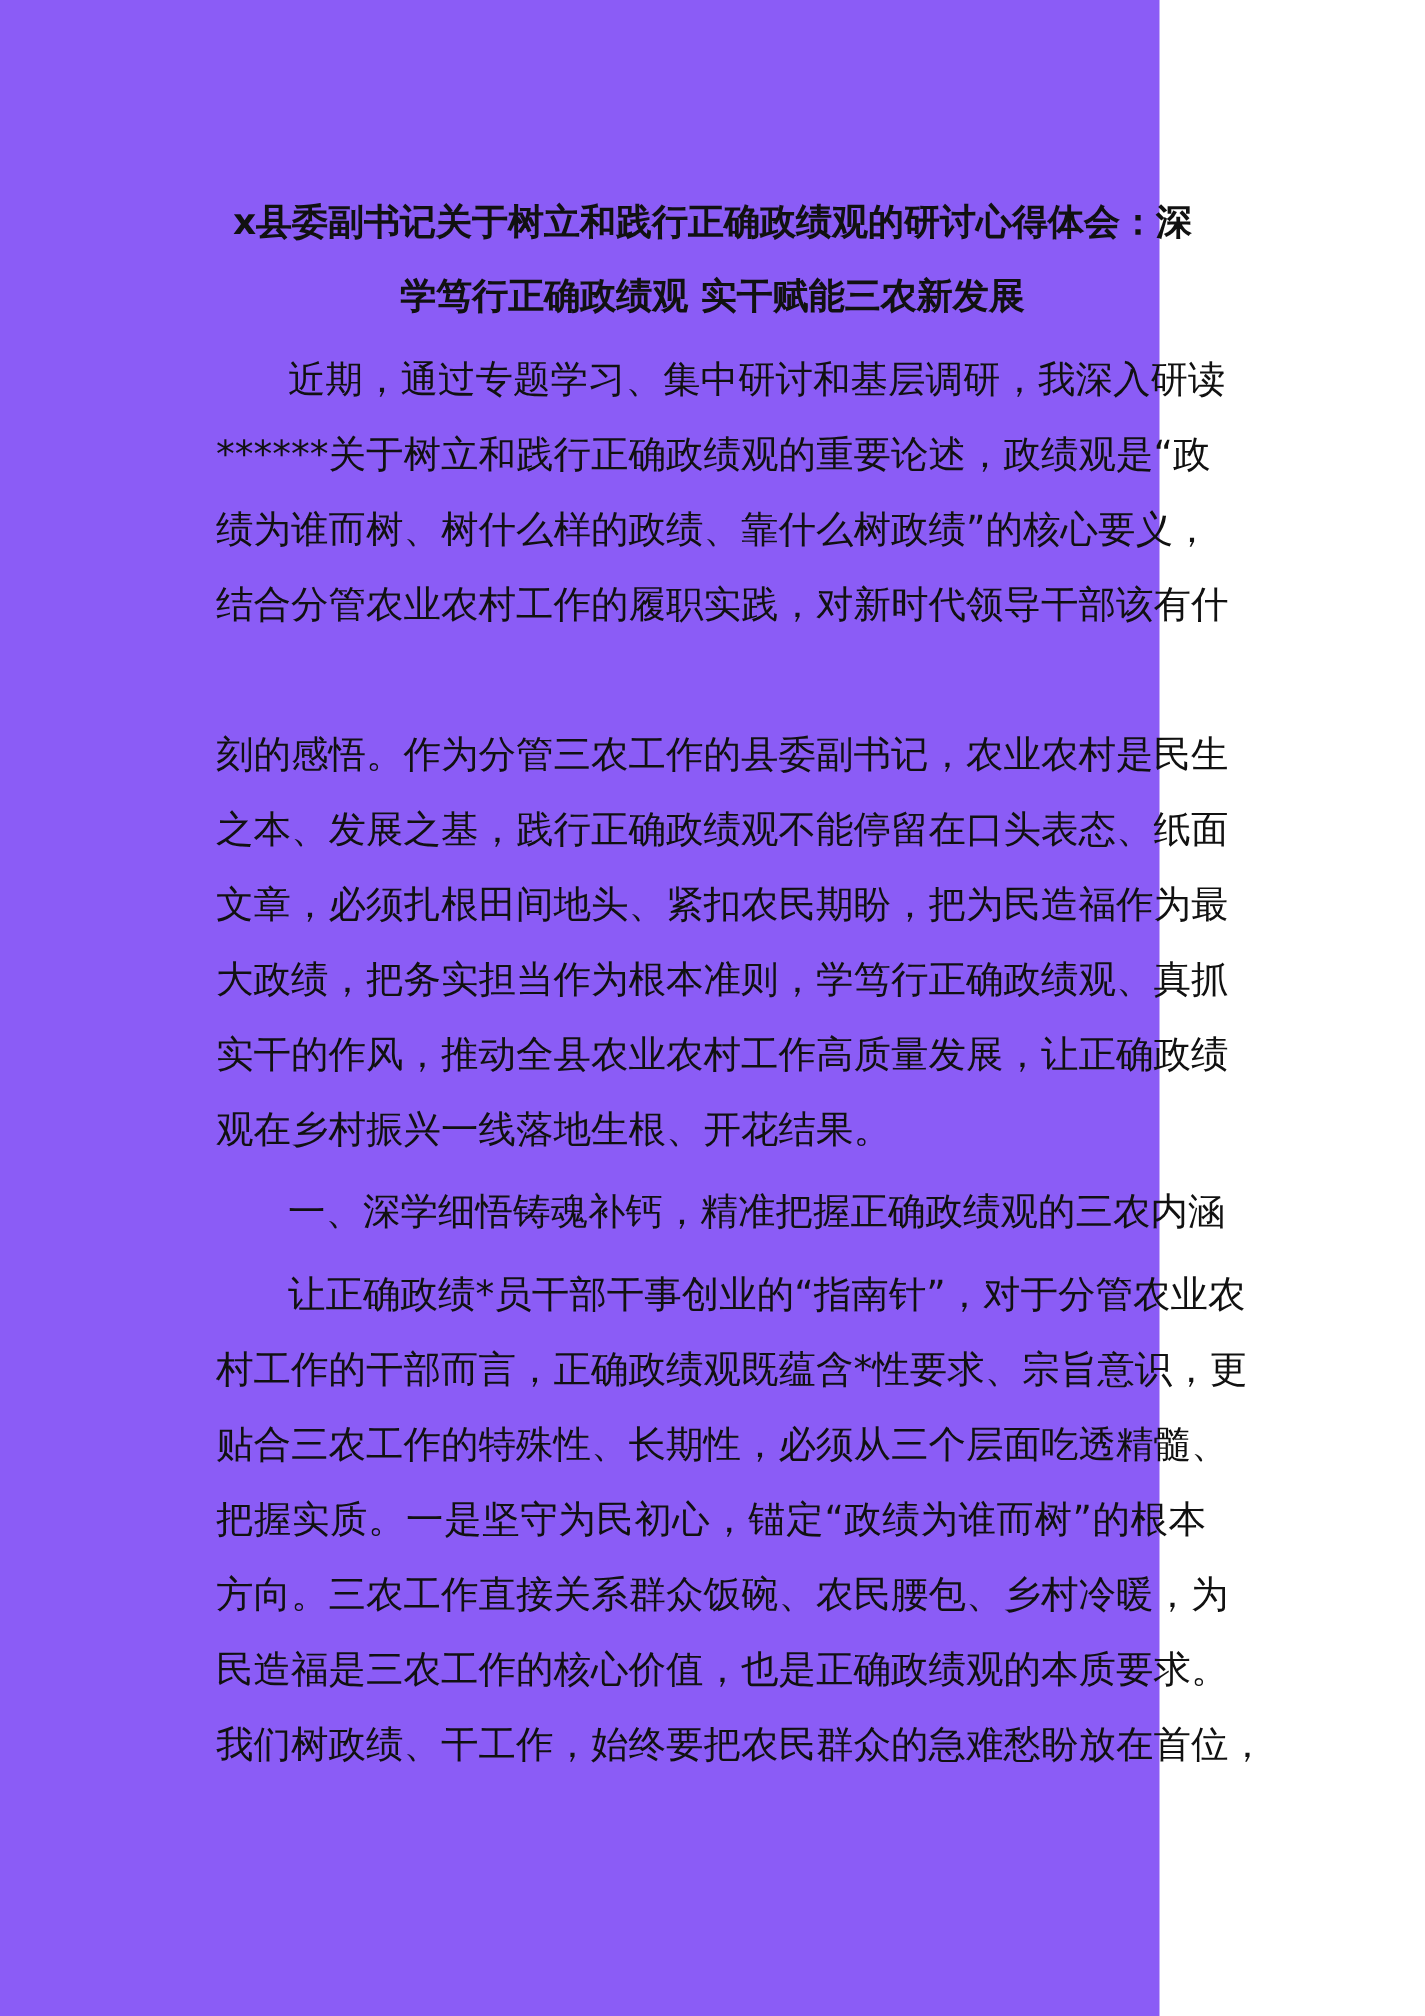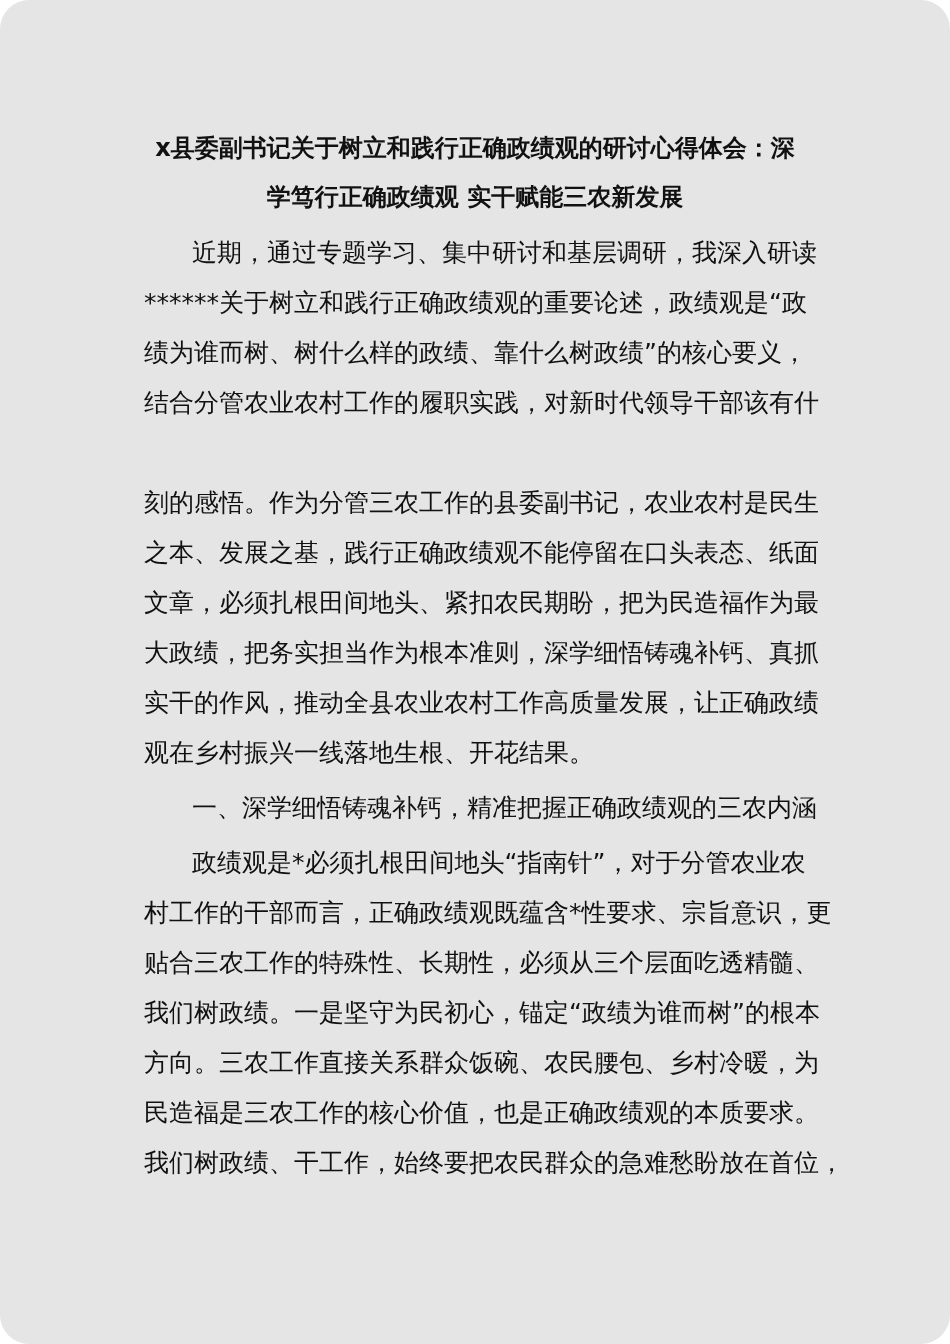--- a/index.html
+++ b/index.html
@@ -12,24 +12,23 @@
       height: 1344px;
       position: relative;
       overflow: hidden;
       font-family: "DejaVu Sans", "Liberation Sans", sans-serif;
       color: #111111;
     }
     .page {
       position: absolute;
       left: 0;
       top: 0;
-      width: 950px;
+      width: 773px;
       height: 1344px;
-      background: #e5e5e5;
-      border-radius: 29px;
+      background: #8b5cf6;
     }
     .title {
       position: absolute;
       left: 140px;
       width: 670px;
       text-align: center;
       font-weight: bold;
       font-size: 24px;
       line-height: 50px;
       letter-spacing: 0px;
@@ -58,27 +57,27 @@
   <div class="title title-line-1">x县委副书记关于树立和践行正确政绩观的研讨心得体会：深</div>
   <div class="title title-line-2">学笃行正确政绩观  实干赋能三农新发展</div>
 
   <div class="body-line indent" style="top:228px;">近期，通过专题学习、集中研讨和基层调研，我深入研读</div>
   <div class="body-line" style="top:278px;">******关于树立和践行正确政绩观的重要论述，政绩观是“政</div>
   <div class="body-line" style="top:328px;">绩为谁而树、树什么样的政绩、靠什么树政绩”的核心要义，</div>
   <div class="body-line" style="top:378px;">结合分管农业农村工作的履职实践，对新时代领导干部该有什</div>
   <div class="body-line" style="top:478px;">刻的感悟。作为分管三农工作的县委副书记，农业农村是民生</div>
   <div class="body-line" style="top:528px;">之本、发展之基，践行正确政绩观不能停留在口头表态、纸面</div>
   <div class="body-line" style="top:578px;">文章，必须扎根田间地头、紧扣农民期盼，把为民造福作为最</div>
-  <div class="body-line" style="top:628px;">大政绩，把务实担当作为根本准则，深学细悟铸魂补钙、真抓</div>
+  <div class="body-line" style="top:628px;">大政绩，把务实担当作为根本准则，学笃行正确政绩观、真抓</div>
   <div class="body-line" style="top:678px;">实干的作风，推动全县农业农村工作高质量发展，让正确政绩</div>
   <div class="body-line last" style="top:728px;">观在乡村振兴一线落地生根、开花结果。</div>
 
   <div class="body-line indent last" style="top:783px;">一、深学细悟铸魂补钙，精准把握正确政绩观的三农内涵</div>
 
-  <div class="body-line indent" style="top:838px;">政绩观是*必须扎根田间地头“指南针”，对于分管农业农</div>
+  <div class="body-line indent" style="top:838px;">让正确政绩*员干部干事创业的“指南针”，对于分管农业农</div>
   <div class="body-line" style="top:888px;">村工作的干部而言，正确政绩观既蕴含*性要求、宗旨意识，更</div>
   <div class="body-line" style="top:938px;">贴合三农工作的特殊性、长期性，必须从三个层面吃透精髓、</div>
-  <div class="body-line" style="top:988px;">我们树政绩。一是坚守为民初心，锚定“政绩为谁而树”的根本</div>
+  <div class="body-line" style="top:988px;">把握实质。一是坚守为民初心，锚定“政绩为谁而树”的根本</div>
   <div class="body-line" style="top:1038px;">方向。三农工作直接关系群众饭碗、农民腰包、乡村冷暖，为</div>
   <div class="body-line" style="top:1138px;">我们树政绩、干工作，始终要把农民群众的急难愁盼放在首位，</div>
   <div class="body-line" style="top:1088px;">民造福是三农工作的核心价值，也是正确政绩观的本质要求。</div>
 
 </div>
 
 </body></html>

